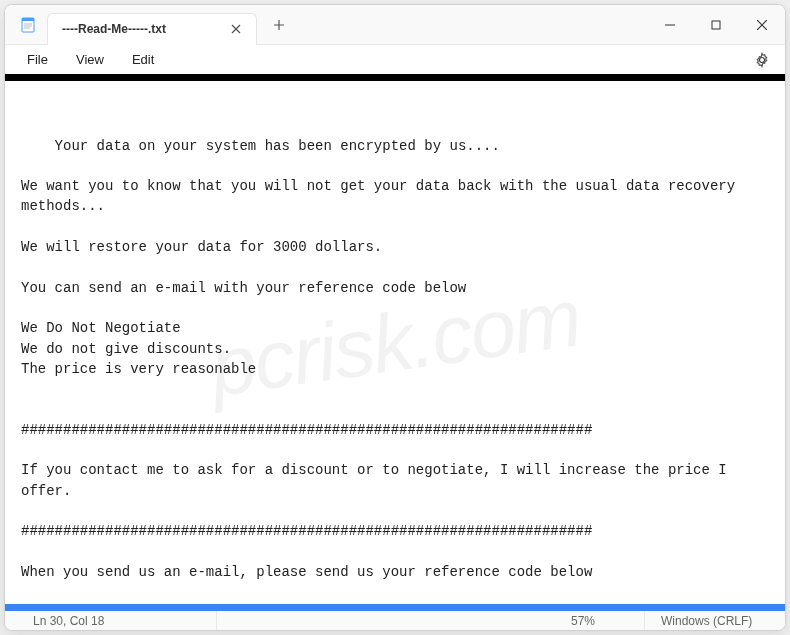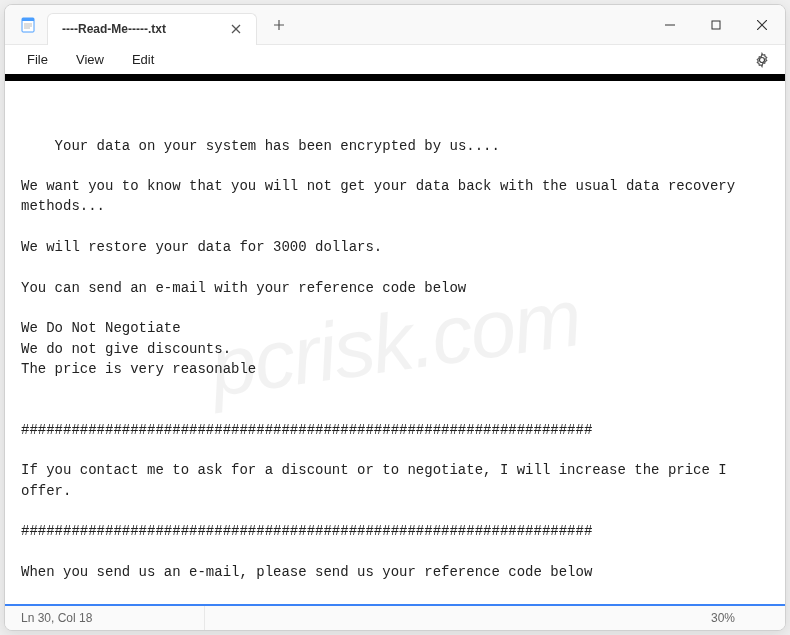--- a/index.html
+++ b/index.html
@@ -133,26 +133,27 @@
       font-weight: 300;
       font-style: italic;
       color: rgba(0,0,0,0.05);
       font-family: "Segoe UI", sans-serif;
       pointer-events: none;
       letter-spacing: -2px;
       white-space: nowrap;
     }
     .statusbar {
       height: 26px;
-      border-top: 2px solid #3b82f6;
+      border-top: 7px solid #3b82f6;
       display: flex;
       align-items: center;
       font-size: 12px;
       color: #666;
       background: #fafafa;
+      padding-left: 12px;
     }
     .status-section {
       padding: 0 16px;
       border-right: 1px solid #e8e8e8;
       height: 100%;
       display: flex;
       align-items: center;
     }
     .status-section:last-child { border-right: none; }
     .status-spacer { flex: 1; }
@@ -250,15 +251,16 @@
 =&gt; OUR E-MAIL ADDRESS &lt;=
 
 getmydata@list.ru
 getmydata@list.ru
 getmydata@list.ru</span>
   </div>
 
   <div class="statusbar">
     <div class="status-section" style="min-width:200px">Ln 30, Col 18</div>
     <div class="status-spacer"></div>
-    <div class="status-section" style="min-width:90px">30%</div>
+    <div class="status-section" style="min-width:90px">57%</div>
+    <div class="status-section" style="min-width:140px">Windows (CRLF)</div>
   </div>
 </div>
 
 </body></html>

